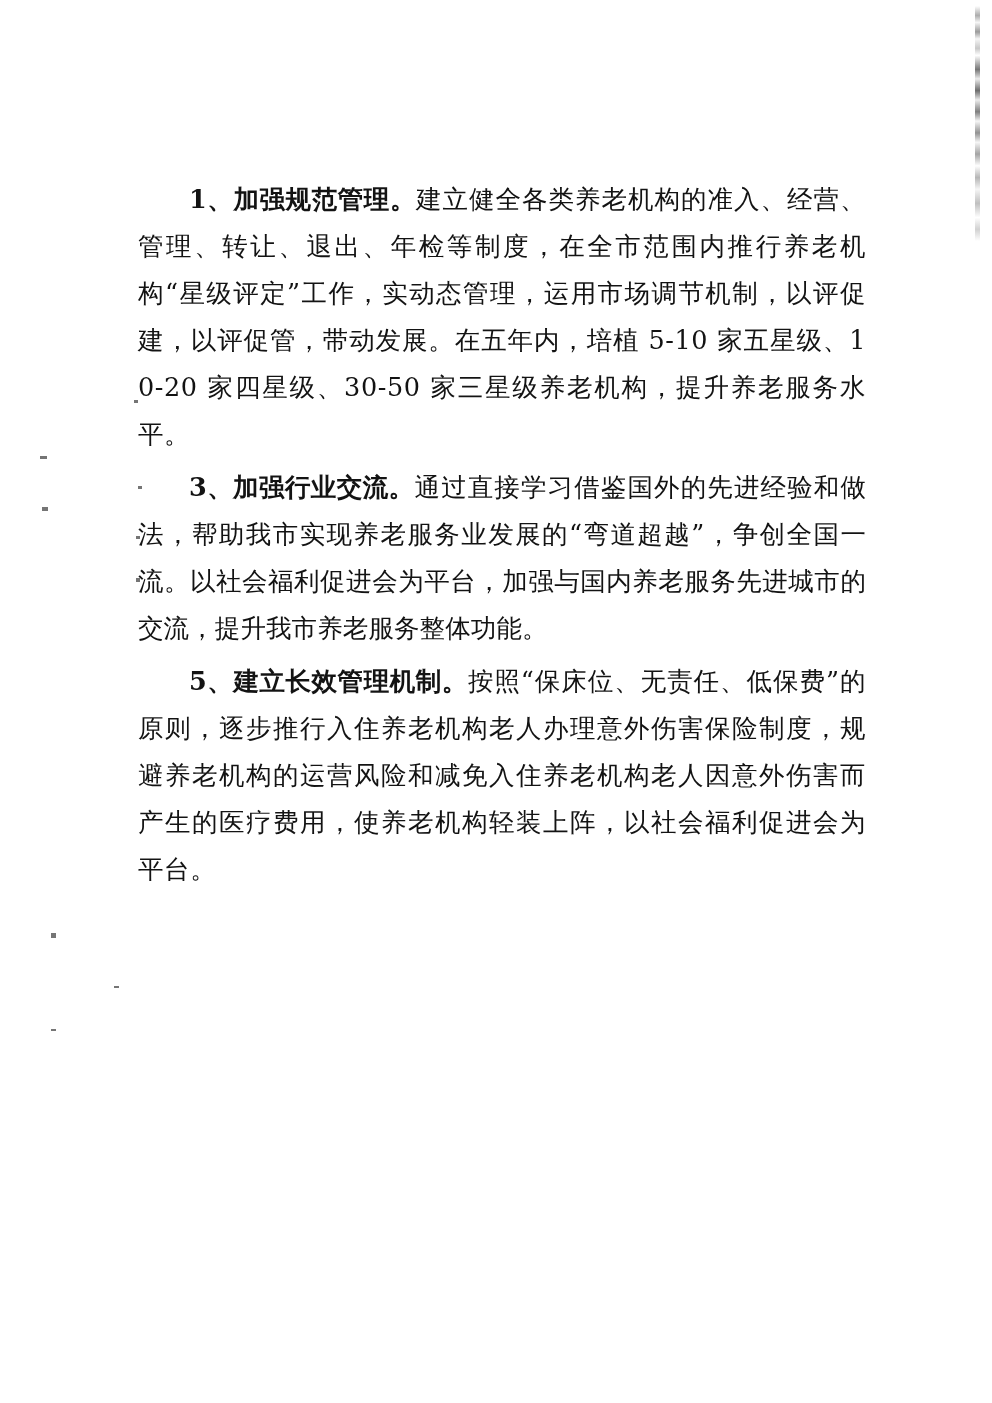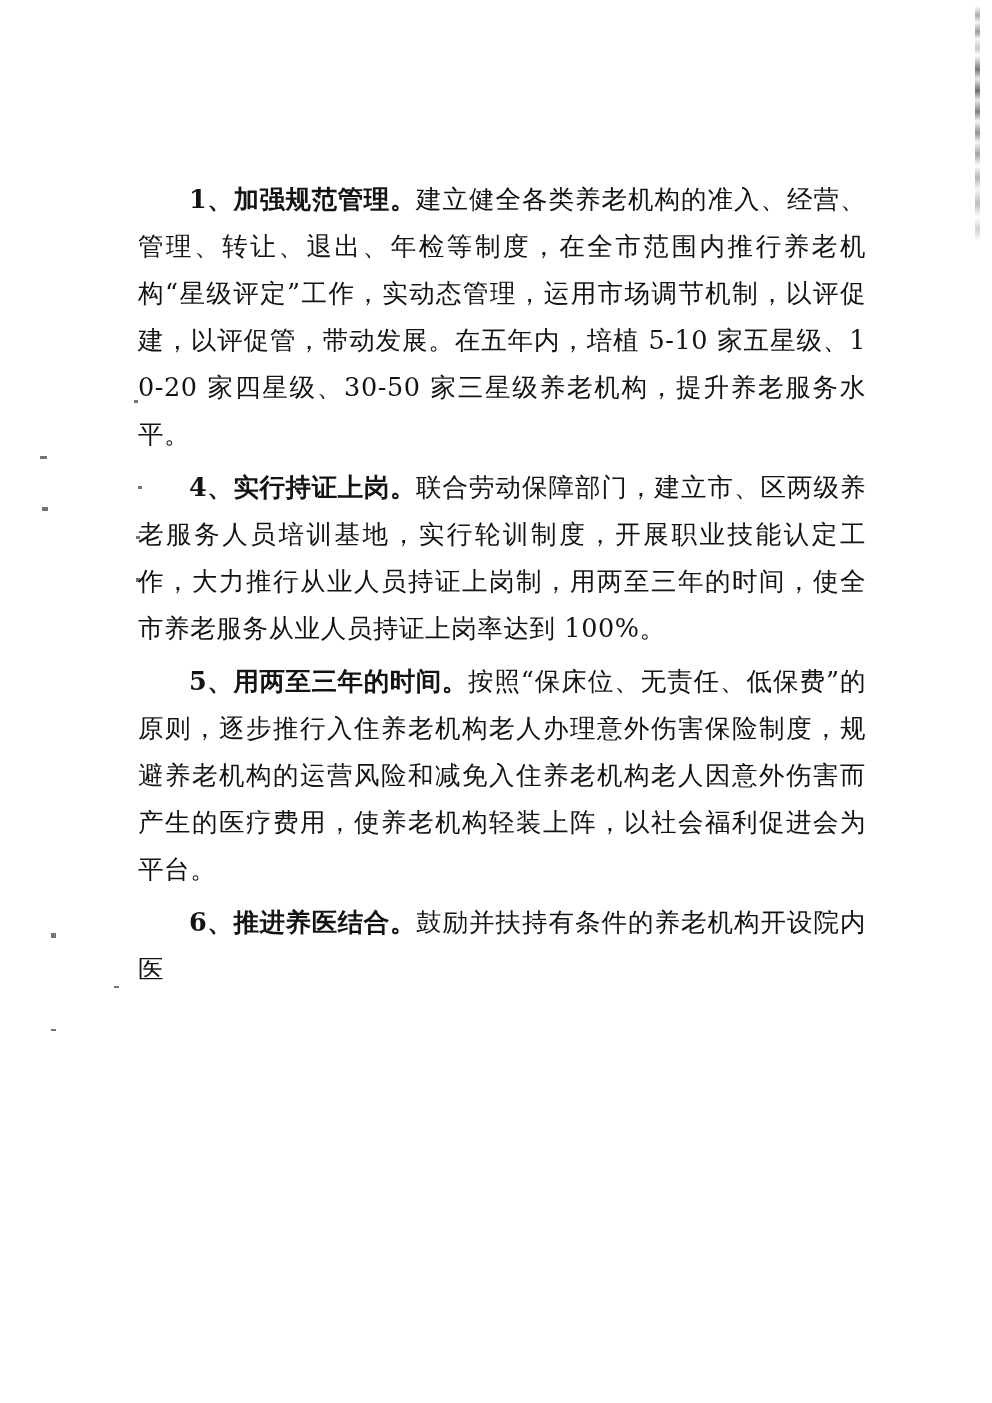--- a/index.html
+++ b/index.html
@@ -118,24 +118,23 @@
   <div class="speck" style="left:134px; top:400px; width:4px; height:3px;"></div>
   <div class="speck" style="left:138px; top:486px; width:4px; height:3px;"></div>
   <div class="speck" style="left:136px; top:536px; width:4px; height:3px;"></div>
   <div class="speck" style="left:136px; top:578px; width:4px; height:4px;"></div>
 
   <div class="doc-body">
 
     <p class="para"><span class="lead"><span>1、</span><span>加强规范管理。</span></span><span>建立健全各类养老机构的准入、经营、管理、转让、退出、年检等制度，在全市范围内推行养老机构“星级评定”工作，实动态管理，运用市场调节机制，以评促建，以评促管，带动发展。在五年内，培植 5-10 家五星级、10-20 家四星级、30-50 家三星级养老机构，提升养老服务水平。</span></p>
 
 
+    <p class="para tight"><span class="lead"><span>3、</span><span>加强行业交流。</span></span><span>通过直接学习借鉴国外的先进经验和做法，帮助我市实现养老服务业发展的“弯道超越”，争创全国一流。以社会福利促进会为平台，加强与国内养老服务先进城市的交流，提升我市养老服务整体功能。</span></p>
 
-    <p class="para"><span class="lead"><span>4、</span><span>实行持证上岗。</span></span><span>联合劳动保障部门，建立市、区两级养老服务人员培训基地，实行轮训制度，开展职业技能认定工作，大力推行从业人员持证上岗制，用两至三年的时间，使全市养老服务从业人员持证上岗率达到 100%。</span></p>
 
-    <p class="para"><span class="lead"><span>5、</span><span>用两至三年的时间。</span></span><span>按照“保床位、无责任、低保费”的原则，逐步推行入住养老机构老人办理意外伤害保险制度，规避养老机构的运营风险和减免入住养老机构老人因意外伤害而产生的医疗费用，使养老机构轻装上阵，以社会福利促进会为平台。</span></p>
+    <p class="para"><span class="lead"><span>5、</span><span>建立长效管理机制。</span></span><span>按照“保床位、无责任、低保费”的原则，逐步推行入住养老机构老人办理意外伤害保险制度，规避养老机构的运营风险和减免入住养老机构老人因意外伤害而产生的医疗费用，使养老机构轻装上阵，以社会福利促进会为平台。</span></p>
 
-    <p class="para"><span class="lead"><span>6、</span><span>推进养医结合。</span></span><span>鼓励并扶持有条件的养老机构开设院内医</span></p>
 
   </div>
 
   <div class="page-number">—11—</div>
 
 </div>
 
 </body></html>

